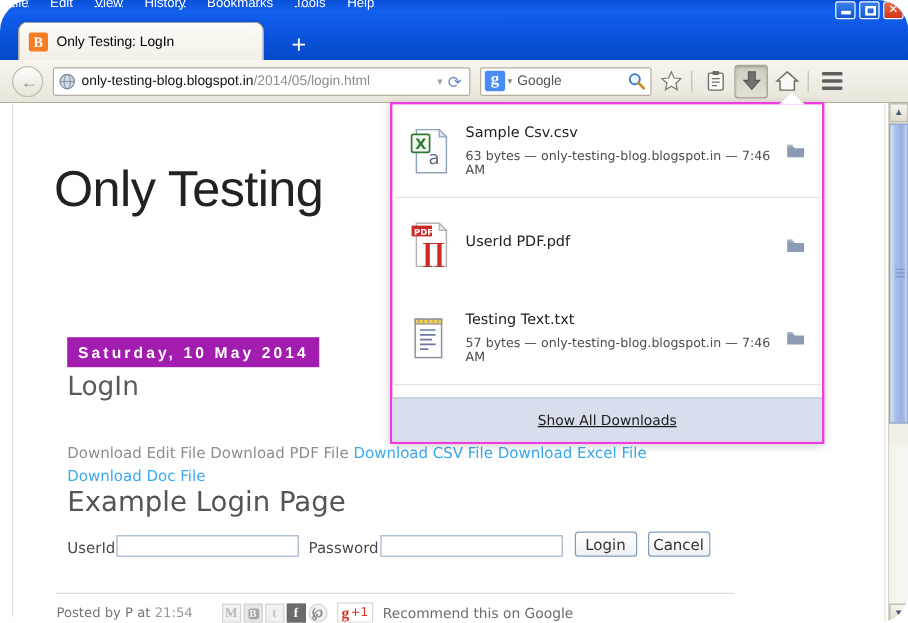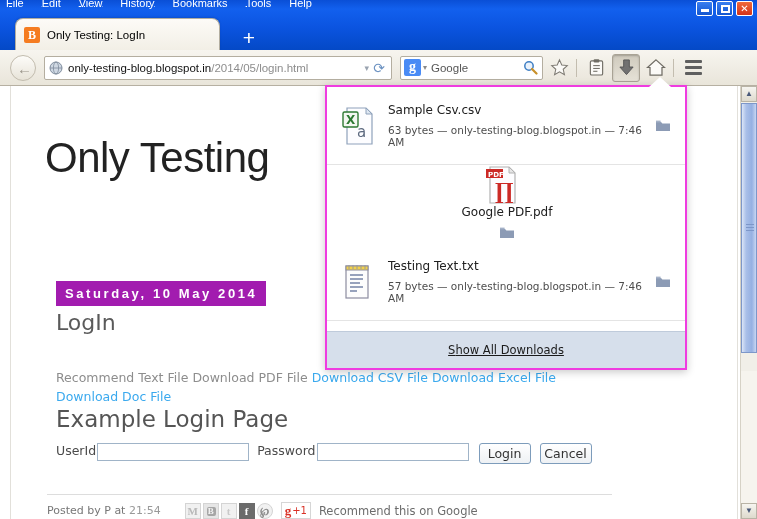--- a/index.html
+++ b/index.html
@@ -2,21 +2,21 @@
 <html><head>
 <meta charset="utf-8">
 <style>
   * { box-sizing: border-box; margin: 0; padding: 0; }
   html, body {
     width: 757px; height: 519px;
     overflow: hidden;
     font-family: "Liberation Sans", sans-serif;
     background: #ffffff;
   }
-  #app { position: relative; width: 757px; height: 519px; overflow: hidden; }
+  #app { position: relative; width: 757px; height: 519px; overflow: hidden; border-radius: 26px; }
 
   
   .win-chrome {
     position: absolute; left: 0; top: 0; width: 757px; height: 50px;
     background: linear-gradient(to bottom, #0a4fd6 0%, #1260ee 18%, #0b54e0 55%, #0449c6 100%);
   }
   .menubar {
     position: absolute; left: 6px; top: -5px; height: 14px;
     display: flex; gap: 18px; align-items: flex-end;
     font-size: 11px; color: #ffffff;
@@ -169,21 +169,21 @@
   .lnk-visited { color: #8d8d8d; }
   .lnk-blue { color: #3aa9ee; }
   .lnk-hover { color: #3aa9ee; text-decoration: underline; }
   .ex-title {
     position: absolute; left: 45px; top: 320px;
     font-size: 23px; color: #555; font-weight: normal;
     font-family: "DejaVu Sans", sans-serif;
   }
   .form-row {
     position: absolute; left: 45px; top: 357px;
-    display: flex; align-items: flex-start;
+    display: flex; align-items: flex-end;
     font-size: 12.5px; color: #4a4a4a;
     font-family: "DejaVu Sans", sans-serif;
   }
   .form-row input[type=text], .form-row input[type=password] {
     height: 18px; border: 1px solid #a0b4c8; background: #fff;
     font-size: 12px; padding: 0 3px; outline: none;
     font-family: "Liberation Sans", sans-serif;
   }
   .inp-user { width: 152px; margin-right: 8px; }
   .inp-pass { width: 152px; margin-right: 10px; }
@@ -233,21 +233,21 @@
   }
   .dl-arrow {
     position: absolute; left: 322px; top: -10px; width: 0; height: 0;
     border-left: 11px solid transparent; border-right: 11px solid transparent;
     border-bottom: 10px solid #ffffff; z-index: 22;
   }
   .dl-item {
     display: flex; align-items: center; height: 78px;
     border-bottom: 1px solid #e4e4e4; padding: 0 12px 0 14px;
   }
-  .dl-item:nth-child(3) { border-bottom: none; flex-direction: column; }
+  .dl-item:nth-child(3) { border-bottom: none; }
   .dl-icon { width: 34px; height: 40px; flex: 0 0 34px; margin-right: 13px; position: relative; }
   .dl-meta { flex: 1 1 auto; min-width: 0; }
   .dl-name { font-size: 12px; color: #202020; margin-bottom: 7px; font-family:"DejaVu Sans",sans-serif;}
   .dl-sub  { font-size: 10.5px; color: #4d4d4d; font-family:"DejaVu Sans",sans-serif;}
   .dl-folder { width: 20px; flex: 0 0 20px; display: flex; justify-content: center; }
   .dl-footer {
     position: absolute; left: 0; right: 0; bottom: 0; height: 37px;
     background: #d6dfeb; border-top: 1px solid #bfcbdb;
     display: flex; align-items: center; justify-content: center;
   }
@@ -386,21 +386,21 @@
   <div class="viewport">
     <div class="page-frame">
 
       <div class="blog-title">Only Testing</div>
 
       <div class="date-banner">Saturday, 10 May 2014</div>
 
       <div class="post-title">LogIn</div>
 
       <div class="dl-links">
-        <a href="#" class="lnk-visited">Recommend Text File</a>
+        <a href="#" class="lnk-visited">Download Edit File</a>
         <a href="#" class="lnk-visited">Download PDF File</a>
         <a href="#" class="lnk-hover">Download CSV File</a>
         <a href="#" class="lnk-blue">Download Excel File</a>
         <a href="#" class="lnk-blue">Download Doc File</a>
       </div>
 
       <div class="ex-title">Example Login Page</div>
 
       <div class="form-row">
         <span class="lbl">UserId</span>
@@ -461,21 +461,21 @@
       <span class="dl-icon">
         <svg width="34" height="40" viewBox="0 0 34 40">
           <polygon points="6,2 25,2 31,8 31,38 6,38" fill="#fdfdff" stroke="#b2b2b2" stroke-width="1.2"></polygon>
           <polygon points="25,2 31,8 25,8" fill="#e6e6e6" stroke="#b2b2b2" stroke-width="1"></polygon>
           <rect x="2" y="4" width="17" height="9" fill="#cc2a26"></rect>
           <text x="4" y="11.5" font-family="DejaVu Sans" font-size="7" font-weight="bold" fill="#ffffff">PDF</text>
           <text x="11" y="34" font-family="DejaVu Serif" font-size="22" font-weight="bold" fill="#cc2a26">∏</text>
         </svg>
       </span>
       <span class="dl-meta">
-        <span class="dl-name" style="display:block">Google PDF.pdf</span>
+        <span class="dl-name" style="display:block">UserId PDF.pdf</span>
       </span>
       <span class="dl-folder">
         <svg width="16" height="13" viewBox="0 0 16 13">
           <path d="M1 3 L6 3 L7.4 4.6 L15 4.6 L15 12 L1 12 Z" fill="#8c9bb5"></path>
           <path d="M1 1.6 L5.6 1.6 L5.6 3.4 L1 3.4 Z" fill="#a4b1c7"></path>
         </svg>
       </span>
     </div>
 
     <div class="dl-item">

